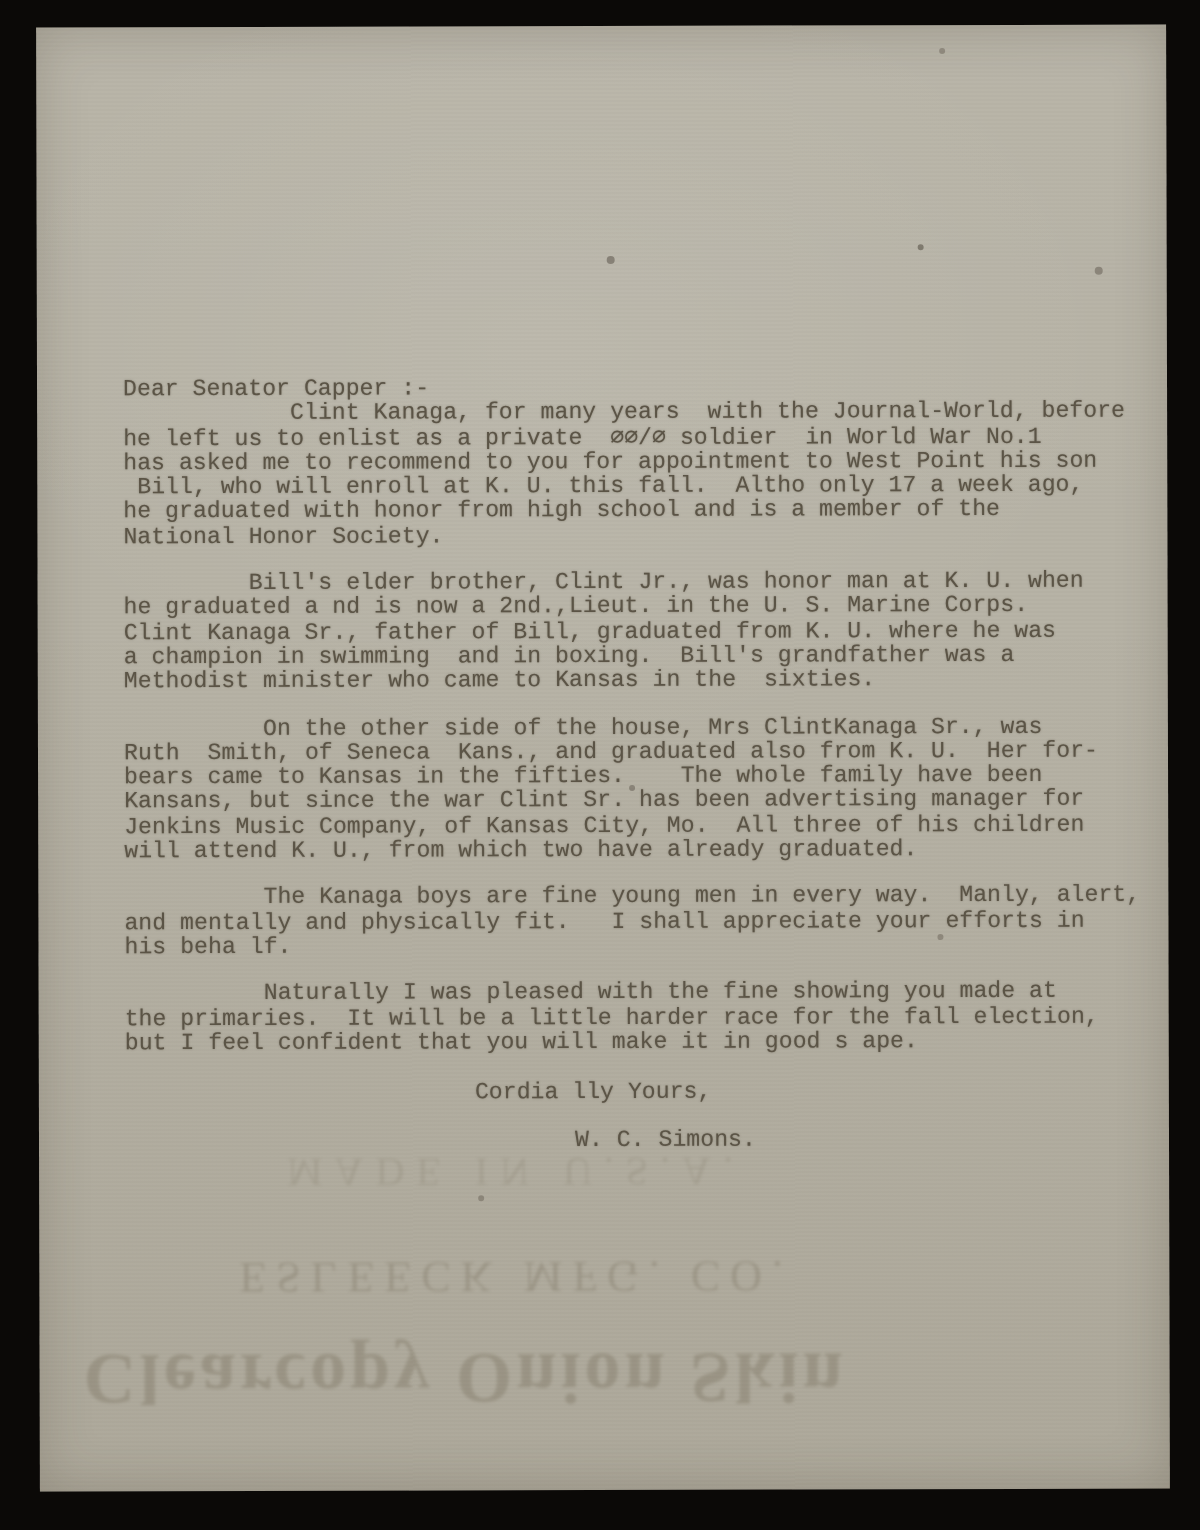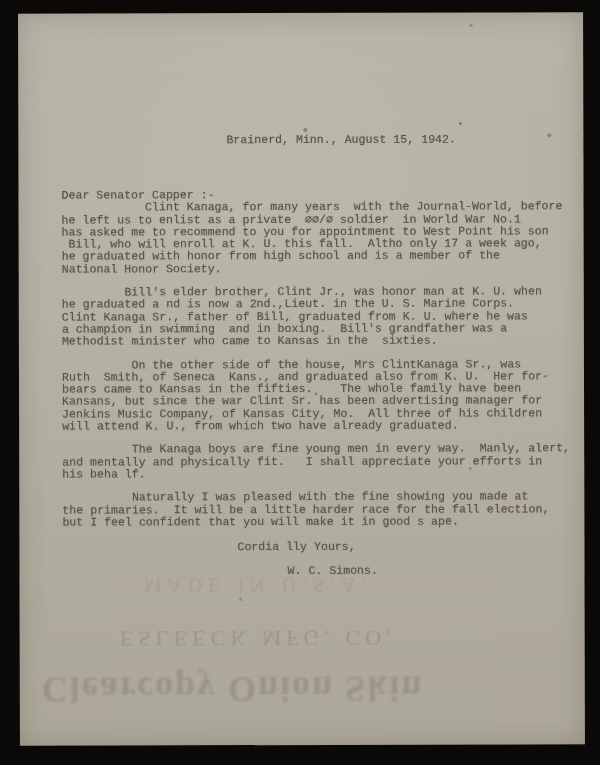--- a/index.html
+++ b/index.html
@@ -59,21 +59,20 @@
         450px 455px 0 0.5px rgba(58,50,40,0.30),
         220px 585px 0 0.5px rgba(58,50,40,0.30);
     }
   </style>
 </head>
 <body>
 
 <div class="scene">
   <div class="paper">
 
-    <div class="typed dateline">Brainerd, Minn., August 15, 1942.</div>
 
     <div class="letter-body">
       <div class="typed salutation">Dear Senator Capper :-</div>
       <div class="typed para first">            Clint Kanaga, for many years  with the Journal-World, before
 he left us to enlist as a private  ∅∅/∅ soldier  in World War No.1
 has asked me to recommend to you for appointment to West Point his son
  Bill, who will enroll at K. U. this fall.  Altho only 17 a week ago,
 he graduated with honor from high school and is a member of the
 National Honor Society.</div>
       <div class="typed para">         Bill's elder brother, Clint Jr., was honor man at K. U. when

